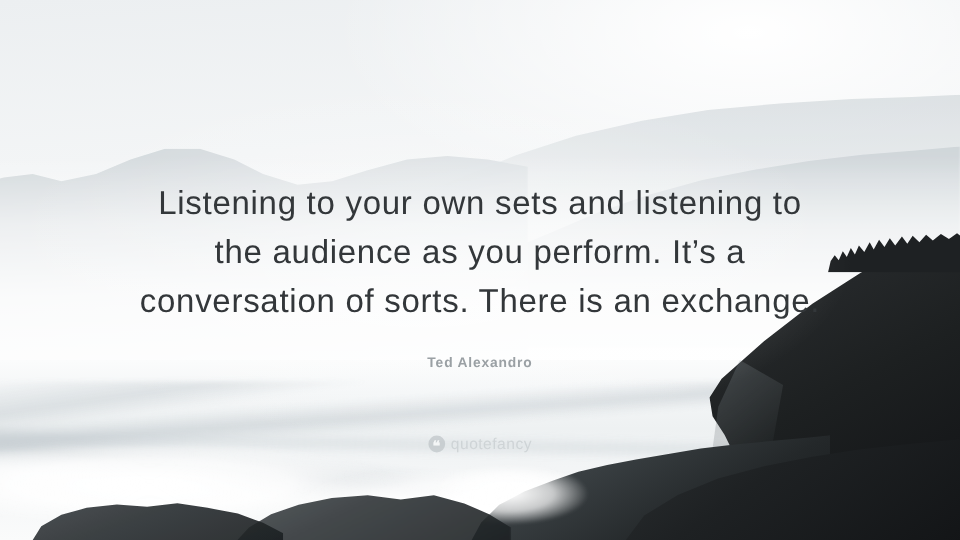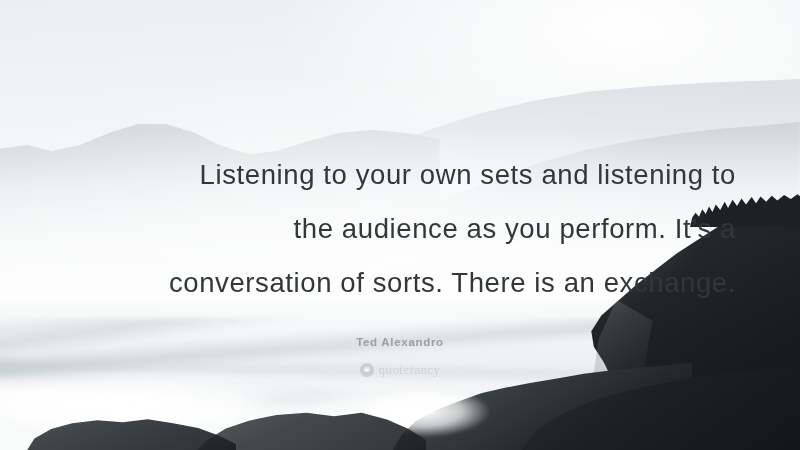--- a/index.html
+++ b/index.html
@@ -201,27 +201,26 @@
     left: 0;
     top: 148px;
     width: 800px;
     text-align: center;
   }
   #quote-text {
     margin: 0;
     font-family: "Liberation Sans", sans-serif;
     font-weight: 300;
     font-size: 27.5px;
-    line-height: 54px;
+    line-height: 41px;
     letter-spacing: .6px;
     color: #33373a;
-    padding: 0 64px;
+    padding: 0 84px;
     box-sizing: border-box;
     white-space: pre-line;
-    text-align: right;
   }
   #quote-author {
     margin: 26px 0 0 0;
     font-family: "Liberation Sans", sans-serif;
     font-weight: 700;
     font-size: 11.5px;
     letter-spacing: .7px;
     color: #9aa0a4;
   }
 
@@ -250,21 +249,21 @@
   #watermark-mark span {
     display: block;
     font-family: "Liberation Serif", serif;
     font-size: 12px;
     line-height: 1;
     font-weight: 700;
     color: #ffffff;
     transform: translateY(2px);
   }
   #watermark-text {
-    font-family: Liberation Serif, serif;
+    font-family: Liberation Sans, sans-serif;
     font-size: 13px;
     font-weight: 400;
     letter-spacing: .4px;
     color: #c2c8cb;
   }
 </style>
 </head>
 <body>
 
 <div id="stage">

